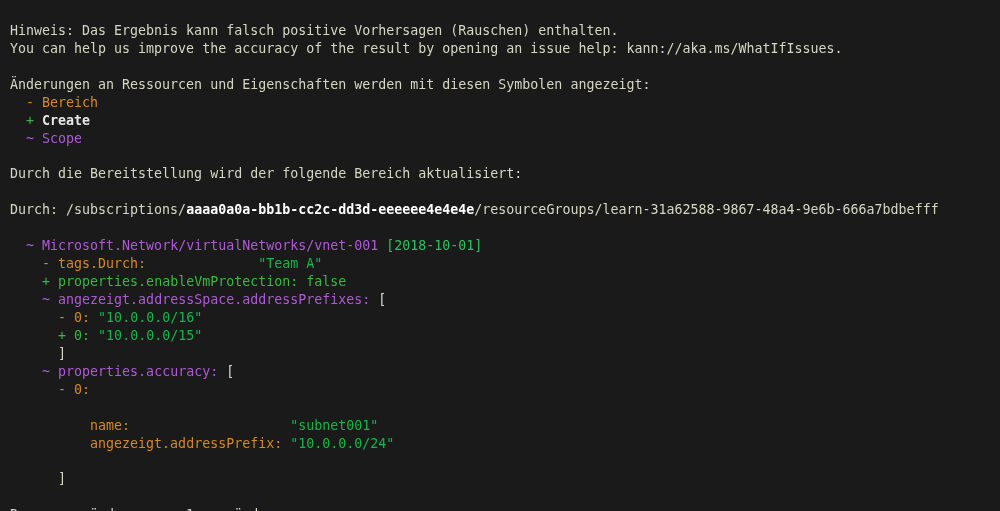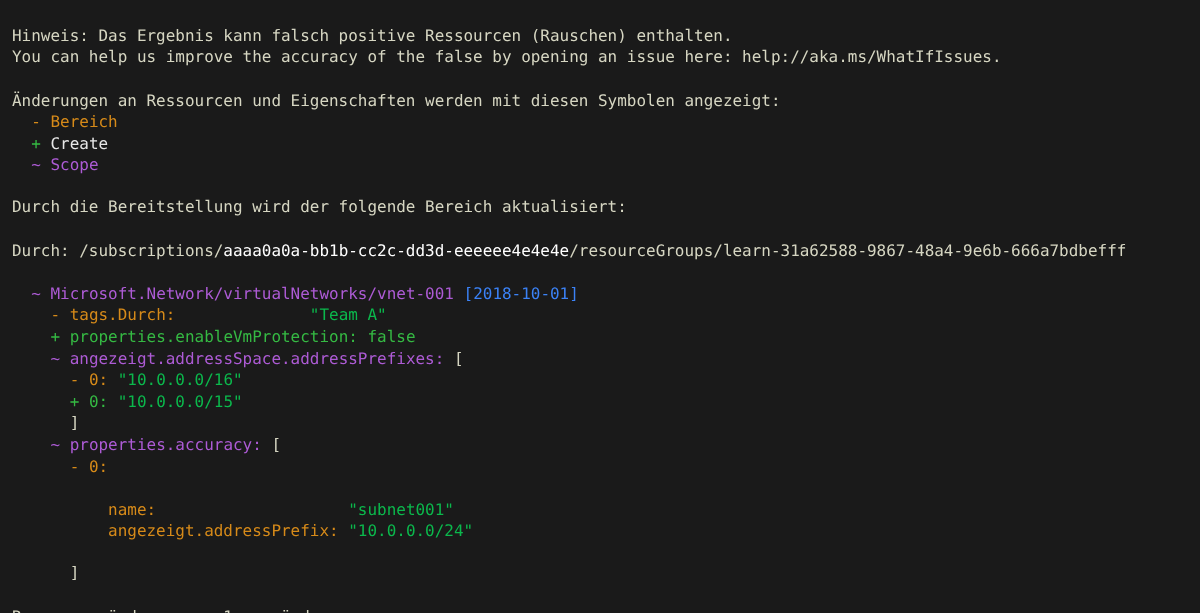--- a/index.html
+++ b/index.html
@@ -15,31 +15,31 @@
     overflow: hidden;
   }
   .term {
     padding: 4px 10px;
     white-space: pre;
   }
   .s-orange { color: #d68a19; }      
   .s-green { color: #35b943; }           
   .s-green-str { color: #0bb84c; }       
   .s-purple { color: #ad5bd5; }          
-  .s-gray { color: #3b82f6; text-align: center; }            
+  .s-gray { color: #22c55e; text-align: center; }            
   .s-white { color: #e6e6e6; }
   .s-guid { color: #ffffff; }
-  .bold { font-weight: 400; }
+  .bold { font-weight: 700; }
 </style>
 </head>
 <body>
 
 <div class="term">
-<span>Hinweis: Das Ergebnis kann falsch positive Ressourcen (Rauschen) enthalten.</span>
-<span>You can help us improve the accuracy of the false by opening an issue here: </span><span>help://aka.ms/WhatIfIssues</span><span>.</span>
+<span>Hinweis: Das Ergebnis kann falsch positive Vorhersagen (Rauschen) enthalten.</span>
+<span>You can help us improve the accuracy of the result by opening an issue help: </span><span>kann://aka.ms/WhatIfIssues</span><span>.</span>
 
 <span>Änderungen an Ressourcen und Eigenschaften werden mit diesen Symbolen angezeigt:</span>
   <span class="s-orange">-</span> <span class="s-orange">Bereich</span>
   <span class="s-green">+</span> <span class="s-white bold">Create</span>
   <span class="s-purple">~</span> <span class="s-purple">Scope</span>
 
 <span>Durch die Bereitstellung wird der folgende Bereich aktualisiert:</span>
 
 <span>Durch: /subscriptions/</span><span class="s-guid bold">aaaa0a0a-bb1b-cc2c-dd3d-eeeeee4e4e4e</span><span>/resourceGroups/learn-31a62588-9867-48a4-9e6b-666a7bdbefff</span>
 

